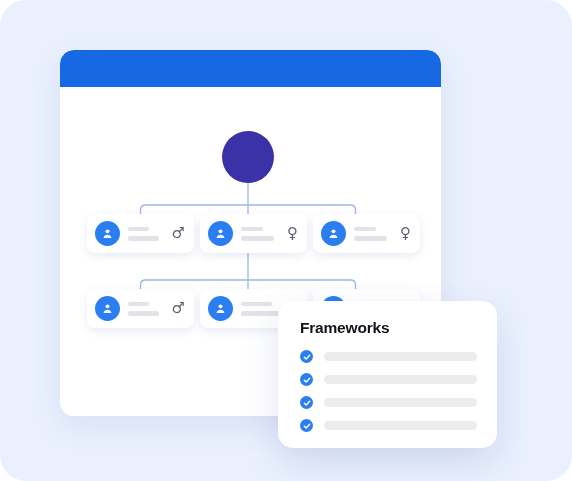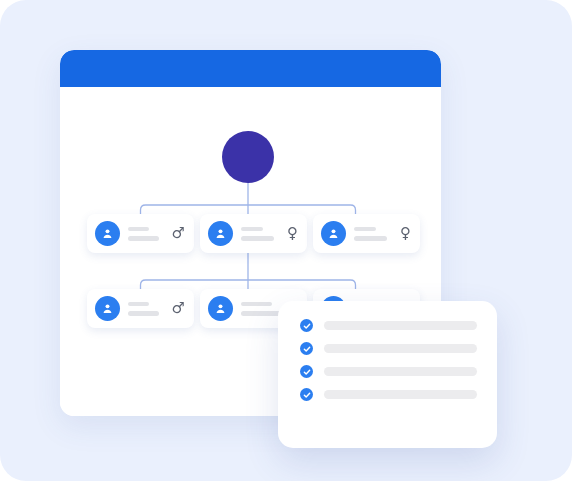--- a/index.html
+++ b/index.html
@@ -292,20 +292,21 @@
             <span class="line-bar short"></span>
             <span class="line-bar long"></span>
           </span>
         </div>
 
       </div>
     </div>
   </div>
 
   <div class="frameworks-card">
+    <div class="frameworks-title">Frameworks</div>
 
     <div class="framework-list">
 
       <div class="framework-item">
         <span class="check-circle">
           <svg width="8" height="8" viewBox="0 0 24 24" fill="none" stroke="#ffffff" stroke-width="4.2" stroke-linecap="round" stroke-linejoin="round">
             <polyline points="4,12.5 9.5,18 20,6.5"></polyline>
           </svg>
         </span>
         <span class="item-bar"></span>

